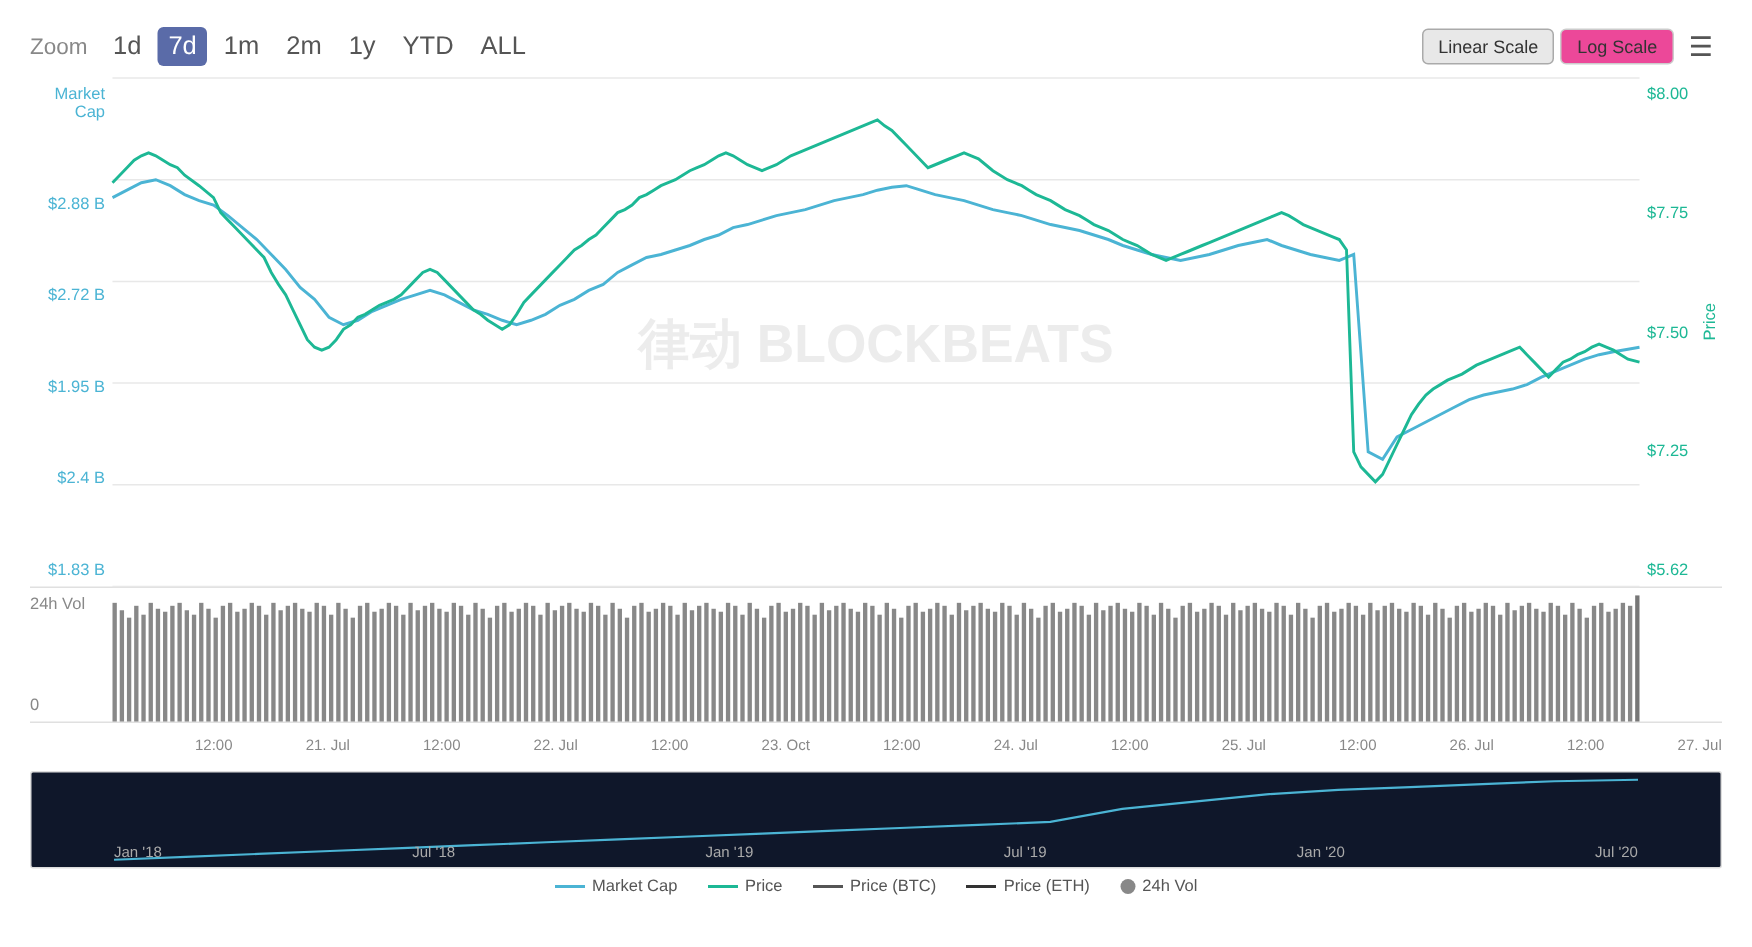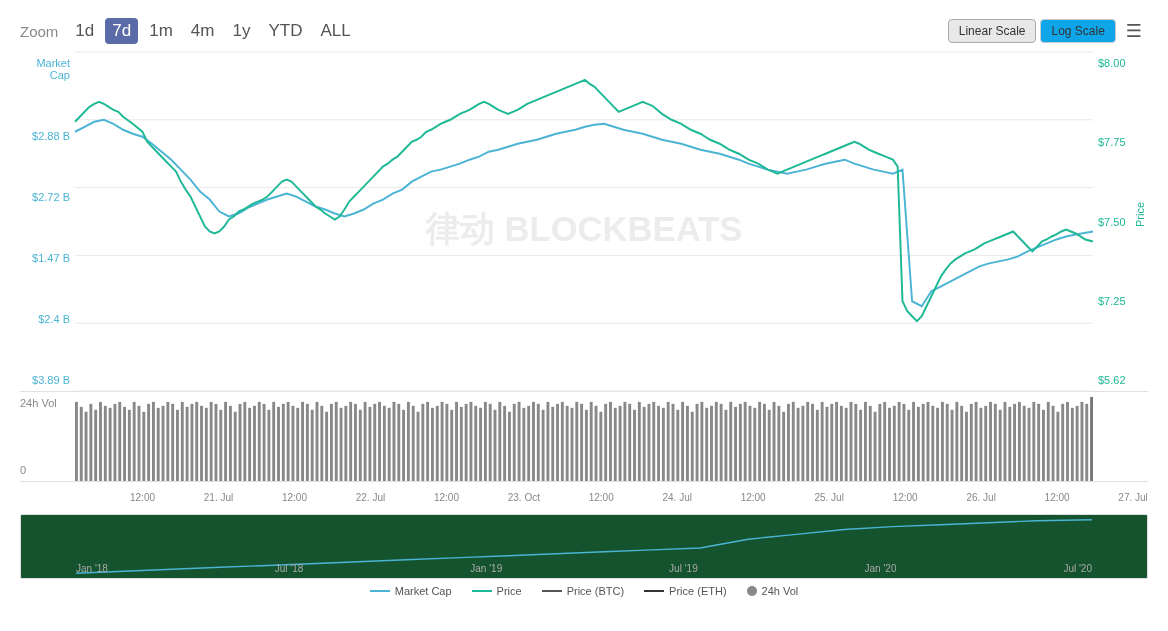--- a/index.html
+++ b/index.html
@@ -55,21 +55,21 @@
       display: flex;
       align-items: center;
       gap: 4px;
     }
     .scale-btn {
       font-size: 12px;
       padding: 4px 10px;
       border-radius: 4px;
       border: 1px solid #ccc;
       cursor: pointer;
-      background: #0ea5e9;
+      background: #ec4899;
       color: #333;
     }
     .scale-btn.active {
       background: #e8e8e8;
       border-color: #aaa;
     }
     .hamburger {
       font-size: 18px;
       cursor: pointer;
       color: #555;
@@ -214,42 +214,42 @@
 <body>
 
 <div class="container">
 
   <div class="top-controls">
     <div class="zoom-controls">
       <span class="zoom-label">Zoom</span>
       <button class="zoom-btn">1d</button>
       <button class="zoom-btn active">7d</button>
       <button class="zoom-btn">1m</button>
-      <button class="zoom-btn">4m</button>
+      <button class="zoom-btn">2m</button>
       <button class="zoom-btn">1y</button>
       <button class="zoom-btn">YTD</button>
       <button class="zoom-btn">ALL</button>
     </div>
     <div class="scale-controls">
       <button class="scale-btn active">Linear Scale</button>
       <button class="scale-btn">Log Scale</button>
       <span class="hamburger">☰</span>
     </div>
   </div>
 
   <div class="chart-area">
     <div class="main-chart">
 
       <div class="y-axis-left">
         <span class="y-label-left">Market Cap</span>
         <span class="y-label-left">$2.88 B</span>
         <span class="y-label-left">$2.72 B</span>
-        <span class="y-label-left">$1.47 B</span>
+        <span class="y-label-left">$1.95 B</span>
         <span class="y-label-left">$2.4 B</span>
-        <span class="y-label-left">$3.89 B</span>
+        <span class="y-label-left">$1.83 B</span>
       </div>
 
       <div class="y-axis-right">
         <span style="font-size:11px;color:#1db895;writing-mode:vertical-rl;transform:rotate(180deg);position:absolute;right:2px;top:50%;margin-top:-20px;">Price</span>
         <span class="y-label-right">$8.00</span>
         <span class="y-label-right">$7.75</span>
         <span class="y-label-right">$7.50</span>
         <span class="y-label-right">$7.25</span>
         <span class="y-label-right">$5.62</span>
       </div>
@@ -515,21 +515,21 @@
       <span class="x-label">12:00</span>
       <span class="x-label">24. Jul</span>
       <span class="x-label">12:00</span>
       <span class="x-label">25. Jul</span>
       <span class="x-label">12:00</span>
       <span class="x-label">26. Jul</span>
       <span class="x-label">12:00</span>
       <span class="x-label">27. Jul</span>
     </div>
 
-    <div class="mini-chart" style="position:relative;height:65px;margin-top:2px;border:1px solid #ddd;background:#14532d;">
+    <div class="mini-chart" style="position:relative;height:65px;margin-top:2px;border:1px solid #ddd;background:#0f172a;">
       <div style="position:absolute;left:55px;right:55px;top:0;bottom:0;">
         <svg width="100%" height="100%" viewBox="0 0 1058 65" preserveAspectRatio="none">
 
           <polyline fill="none" stroke="#4bb4d4" stroke-width="1.5" points="0,60 50,58 100,56 150,54 200,52 250,50 300,48 350,46 400,44 450,42 500,40 550,38 600,36 650,34 700,25 750,20 800,15 850,12 900,10 950,8 1000,6 1058,5"></polyline>
         </svg>
       </div>
 
       <div style="position:absolute;bottom:4px;left:55px;right:55px;display:flex;justify-content:space-between;">
         <span class="mini-x-label">Jan '18</span>
         <span class="mini-x-label">Jul '18</span>

